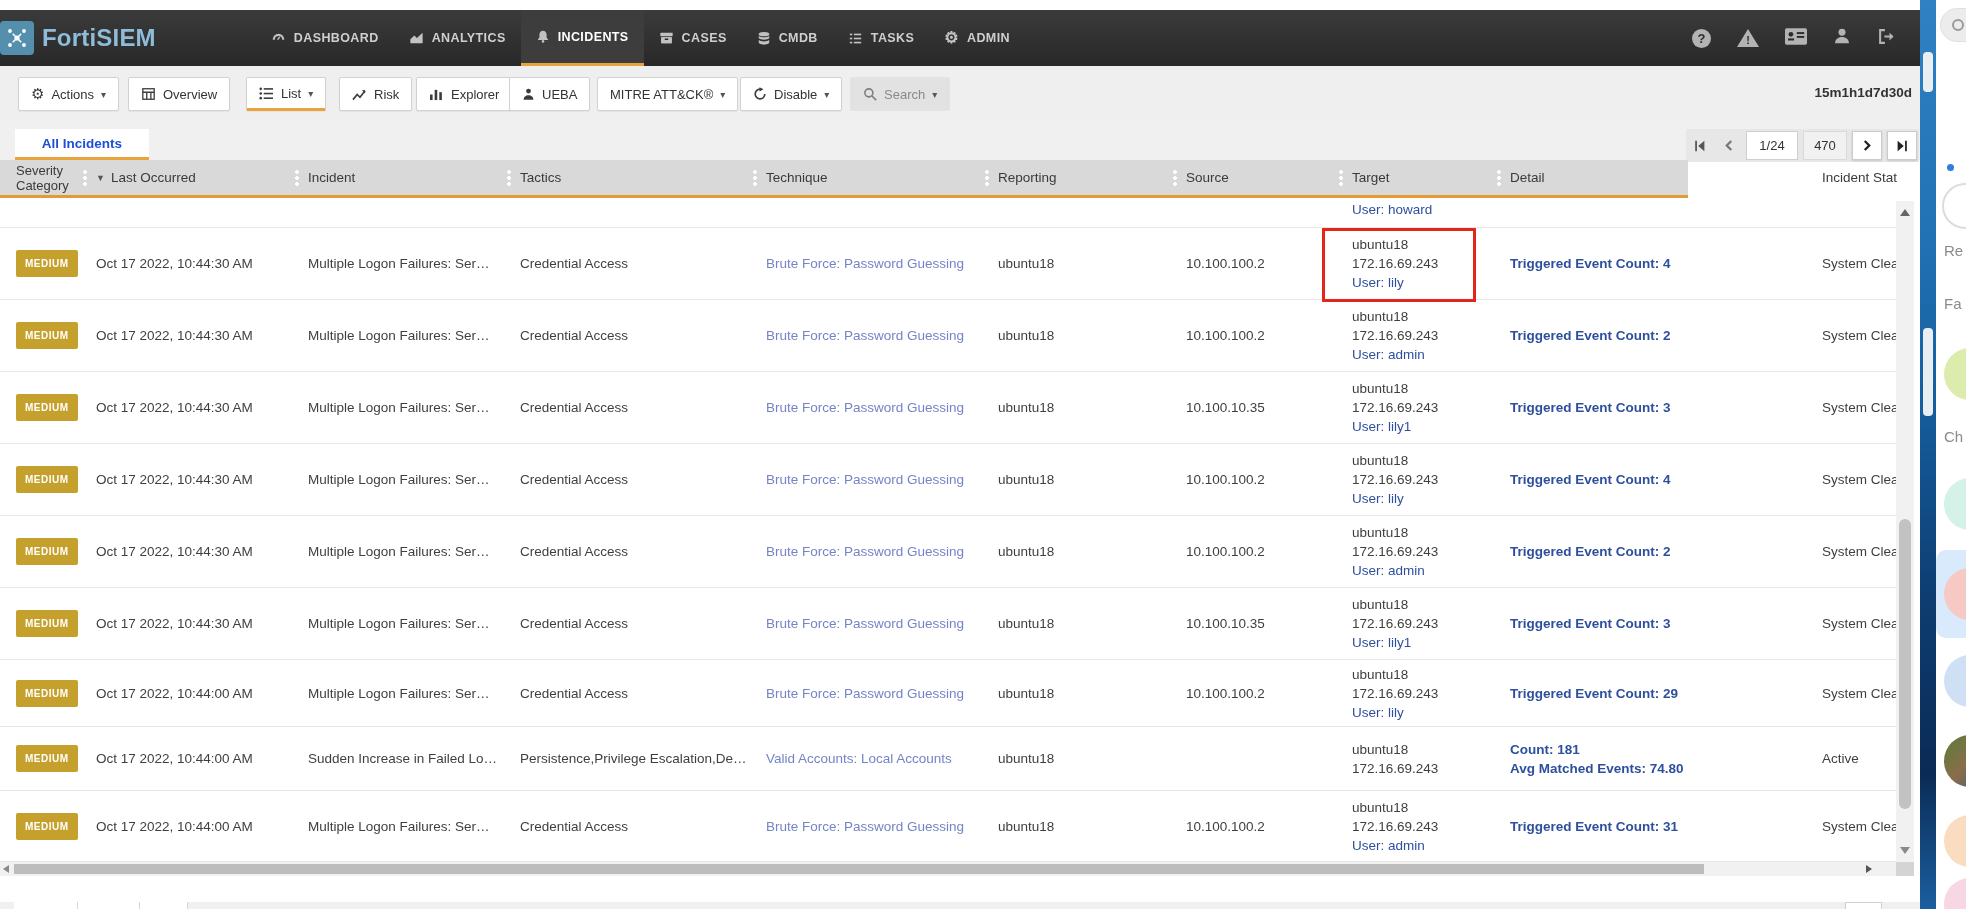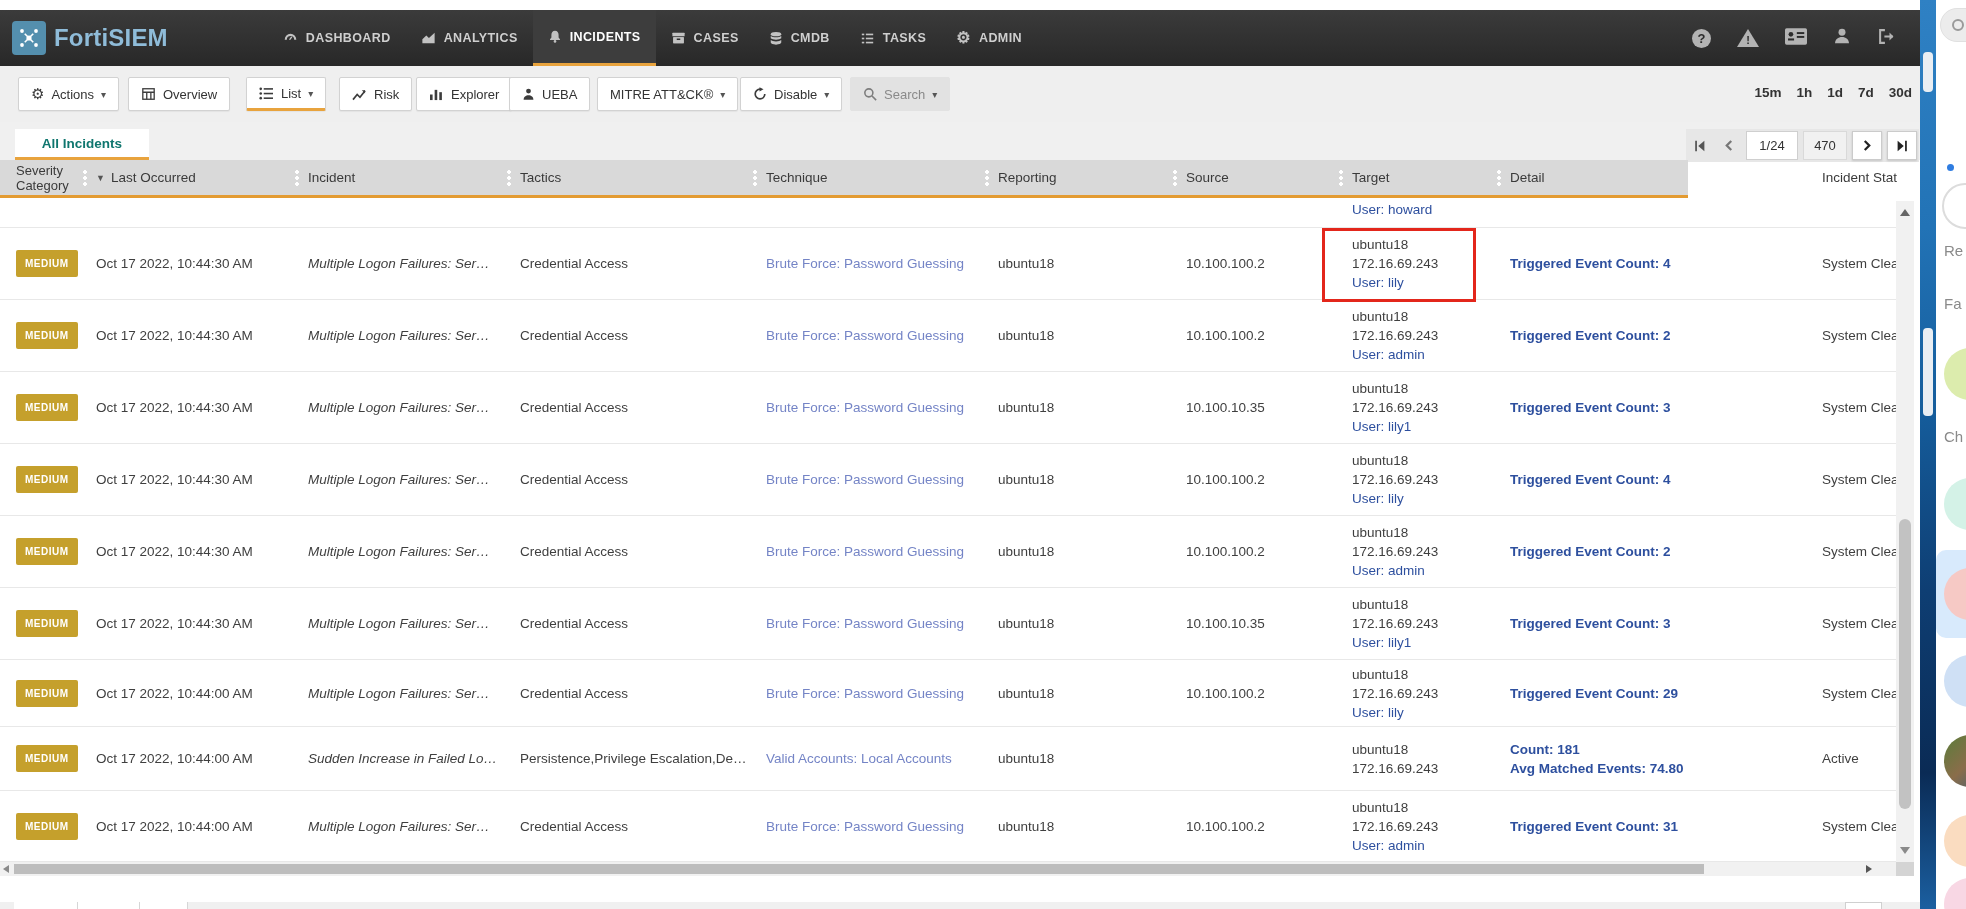--- a/index.html
+++ b/index.html
@@ -5,21 +5,21 @@
   * { margin:0; padding:0; box-sizing:border-box; }
   html,body { width:1966px; height:909px; overflow:hidden; background:#fff;
     font-family:"Liberation Sans", sans-serif; position:relative; }
 
   
   .app { position:absolute; left:0; top:10px; width:1922px; height:899px; background:#fff; }
 
   
   .navbar { position:absolute; top:0; left:0; width:100%; height:56px;
     background:linear-gradient(#3b3b3b,#282828); display:flex; align-items:center; }
-  .brand { display:flex; align-items:center; margin-left:12px; }
+  .brand { display:flex; align-items:center; margin-left:0; }
   .brand-icon { width:34px; height:34px; background:#548fae; border-radius:4px;
     display:flex; align-items:center; justify-content:center; }
   .brand-text { color:#8fbcd9; font-size:24px; font-weight:bold; margin-left:8px; letter-spacing:.2px; }
   .nav-items { display:flex; height:100%; margin-left:100px; }
   .nav-item { display:flex; align-items:center; gap:8px; padding:0 15px; color:#cfcfcf;
     font-size:12.5px; font-weight:bold; letter-spacing:.4px; cursor:pointer; }
   .nav-item .nicon { display:flex; align-items:center; color:#c2c2c2; }
   .nav-item.active { background:#3d3d3d; border-bottom:3px solid #e8a33d; color:#fff; }
   .nav-right { position:absolute; right:26px; top:0; height:56px; display:flex; align-items:center; gap:26px; color:#b3b3b3; }
   .q-circle { width:19px; height:19px; border-radius:50%; background:#b3b3b3; color:#2c2c2c;
@@ -32,29 +32,29 @@
   
   .toolbar { position:absolute; top:56px; left:0; width:100%; height:56px; background:#efefef; }
   .btn { position:absolute; top:11px; height:34px; background:#fff; border:1px solid #d2d2d2;
     border-radius:2px; display:flex; align-items:center; gap:7px; padding:0 12px;
     font-size:13px; color:#333; box-shadow:0 1px 1px rgba(0,0,0,.05); cursor:pointer; white-space:nowrap; }
   .btn .bicon { display:flex; align-items:center; color:#3c3c3c; }
   .btn .caret { font-size:10px; color:#555; }
   .btn.underlined { border-bottom:3px solid #e8a33d; }
   .btn.search { background:#e2e2e2; border-color:#e2e2e2; color:#8a8a8a; box-shadow:none; }
   .btn.search .bicon { color:#7d7d7d; }
-  .time-ranges { position:absolute; right:10px; top:19px; display:flex; gap:15px;
+  .time-ranges { position:absolute; right:10px; top:19px; display:flex; 
     font-size:13.5px; color:#333; font-weight:bold; }
   .time-ranges span { cursor:pointer; }
 
   
   .tabrow { position:absolute; top:112px; left:0; width:100%; height:38px; background:#f0f0f0; }
   .view-tab { position:absolute; left:15px; top:7px; width:134px; height:31px; background:#fff;
     border-bottom:3px solid #e8a33d; display:flex; align-items:center; justify-content:center;
-    font-size:13.5px; font-weight:bold; color:#0f766e; cursor:pointer; }
+    font-size:13.5px; font-weight:bold; color:#1d4ed8; cursor:pointer; }
   .pager { position:absolute; left:1686px; top:7px; height:33px; background:#e7e7e7;
     display:flex; align-items:center; gap:5px; padding:0 2px; }
   .pgbtn { width:24px; height:29px; display:flex; align-items:center; justify-content:center; cursor:pointer; color:#555; }
   .pgbox { height:29px; display:flex; align-items:center; justify-content:center; font-size:13px; color:#333; }
   .pg-page { width:52px; background:#fff; border:1px solid #cfcfcf; }
   .pg-total { width:44px; background:#f1f1f1; border:1px solid #d9d9d9; }
   .pg-raised { width:30px; background:#fff; border:1px solid #cbcbcb; box-shadow:0 1px 2px rgba(0,0,0,.15); color:#222; }
 
   
   .thead { position:absolute; top:150px; left:0; width:1688px; height:38px; background:#d9d9d9;
@@ -71,21 +71,21 @@
   .partial-row { position:relative; height:27px; border-bottom:1px solid #e8e8e8; }
   .partial-row .puser { position:absolute; left:1352px; top:1px; font-size:13.5px; color:#2d4f9e; }
   .row { position:relative; height:72px; border-bottom:1px solid #e8e8e8; background:#fff; }
   .rows > .row:nth-child(7) { height:67px; }
   .rows > .row:nth-child(8) { height:64px; }
   .rows > .row:nth-child(9) { height:71px; }
   .cell { position:absolute; top:0; bottom:0; display:flex; flex-direction:column; justify-content:center;
     white-space:nowrap; overflow:hidden; font-size:13.5px; color:#3f3f3f; line-height:19px; }
   .c-sev  { left:16px;  width:76px; }
   .c-time { left:96px;  width:200px; }
-  .c-inc  { left:308px; width:205px;font-style:italic; }
+  .c-inc  { left:308px; width:205px; }
   .c-tac  { left:520px; width:240px; }
   .c-tech { left:766px; width:220px; color:#7484c6; cursor:pointer; }
   .c-rep  { left:998px; width:170px; }
   .c-src  { left:1186px;width:155px; }
   .c-tgt  { left:1352px;width:155px; }
   .c-det  { left:1510px;width:300px; }
   .c-sta  { left:1822px;width:74px; }
   .badge { display:inline-block; background:#c5a02c; color:#fff; font-size:10px; font-weight:bold;
     letter-spacing:.5px; padding:4px 9px; border-radius:2px; }
   .blue { color:#2d4f9e; }

